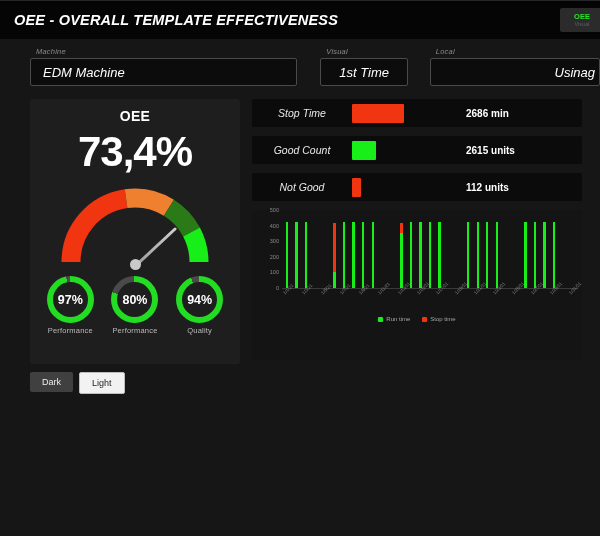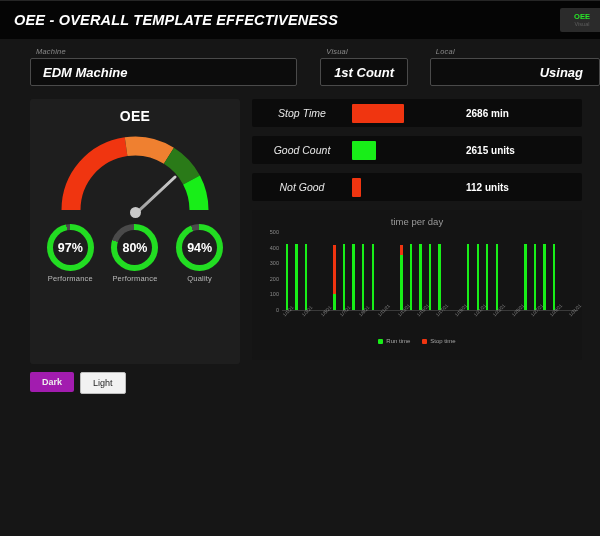--- a/index.html
+++ b/index.html
@@ -48,28 +48,28 @@
     display:flex;align-items:flex-start;padding:8px 0 0 0;
   }
   .filter{position:relative;}
   .filter-label{
     font-size:7.5px;font-style:italic;color:#8b8b8b;
     margin:0 0 2px 6px;letter-spacing:.2px;
   }
   .filter-box{
     background:#0c0c0c;border:1px solid #4a4a4a;border-radius:2px;
     height:26px;display:flex;align-items:center;
-    font-size:13px;font-weight:bold;font-style:italic;color:#ffffff;
+    font-size:13px;font-weight:normal;font-style:italic;color:#ffffff;
   }
   .f-machine{margin-left:30px;width:275px;}
   .f-machine .filter-box{padding-left:12px;}
   .f-shift{margin-left:23px;width:90px;}
   .f-shift .filter-box{justify-content:center;}
   .f-local{margin-left:22px;width:175px;}
-  .f-local .filter-box{justify-content:flex-end;padding-right:16px;}
+  .f-local .filter-box{justify-content:flex-end;padding-right:4px;}
 
   
   .body{display:flex;padding:0 0 0 0;}
 
   
   .card{background:#1e1e1e;border-radius:3px;}
   .gauge-card{
     margin-left:30px;width:210px;height:265px;
     position:relative;
   }
@@ -160,21 +160,21 @@
   }
   .legend-item{display:flex;align-items:center;gap:3px;font-size:6px;color:#a6a6a6;}
   .legend-sw{width:5px;height:5px;border-radius:1px;}
 
   
   .themebar{margin:8px 0 0 30px;display:flex;gap:6px;}
   .theme-btn{
     height:20px;padding:0 12px;border-radius:2px;font-size:9px;
     display:flex;align-items:center;justify-content:center;cursor:pointer;
   }
-  .theme-dark{background:#a21caf;color:#ededed;font-weight:bold;}
+  .theme-dark{background:#404040;color:#ededed;}
   .theme-light{background:#f2f2f2;color:#1d1d1d;border:1px solid #bdbdbd;}
 </style>
 </head>
 <body>
 
 <div class="page">
 
 
   <div class="appbar">
     <div class="appbar-title">OEE - OVERALL TEMPLATE EFFECTIVENESS</div>
@@ -184,32 +184,33 @@
     </div>
   </div>
 
   <div class="filters">
     <div class="filter f-machine">
       <div class="filter-label">Machine</div>
       <div class="filter-box">EDM Machine</div>
     </div>
     <div class="filter f-shift">
       <div class="filter-label">Visual</div>
-      <div class="filter-box">1st Count</div>
+      <div class="filter-box">1st Time</div>
     </div>
     <div class="filter f-local">
       <div class="filter-label">Local</div>
       <div class="filter-box">Usinag</div>
     </div>
   </div>
 
   <div class="body">
 
     <div class="card gauge-card">
       <div class="gauge-card-title">OEE</div>
+      <div class="oee-value">73,4%</div>
 
       <div class="gauge-wrap">
         <svg width="170" height="92" viewBox="0 0 170 92">
           <g id="gauge-arcs" fill="none" stroke-width="19">
               <path d="M 21.00 84.00 A 64 64 0 0 1 76.09 20.62" stroke="#f03510" stroke-linecap="butt"></path>
               <path d="M 76.09 20.62 A 64 64 0 0 1 118.91 29.72" stroke="#ef8030" stroke-linecap="butt"></path>
               <path d="M 118.91 29.72 A 64 64 0 0 1 141.51 53.95" stroke="#2a7a18" stroke-linecap="butt"></path>
               <path d="M 141.51 53.95 A 64 64 0 0 1 149.00 84.00" stroke="#18ee18" stroke-linecap="butt"></path>
             </g>
         </svg>
@@ -259,21 +260,20 @@
 
       <div class="stat-row">
         <div class="stat-label">Not Good</div>
         <div class="stat-barwrap">
           <div class="stat-bar" id="sbar2" style="width: 9px; background: rgb(240, 53, 16);"></div>
         </div>
         <div class="stat-value">112 units</div>
       </div>
 
       <div class="chart-card">
-        <div class="chart-title">time per day</div>
         <div class="plot" id="plot">
           <div class="bars" id="bars">
               <div class="barslot">
                 <div class="bar" style="height: 84%;">
                   <div class="bar-run" style="height: 100%; background: rgb(24, 238, 24);"></div>
                 </div>
               </div>
               <div class="barslot">
                 <div class="bar" style="height: 84%;">
                   <div class="bar-run" style="height: 100%; background: rgb(24, 238, 24);"></div>

